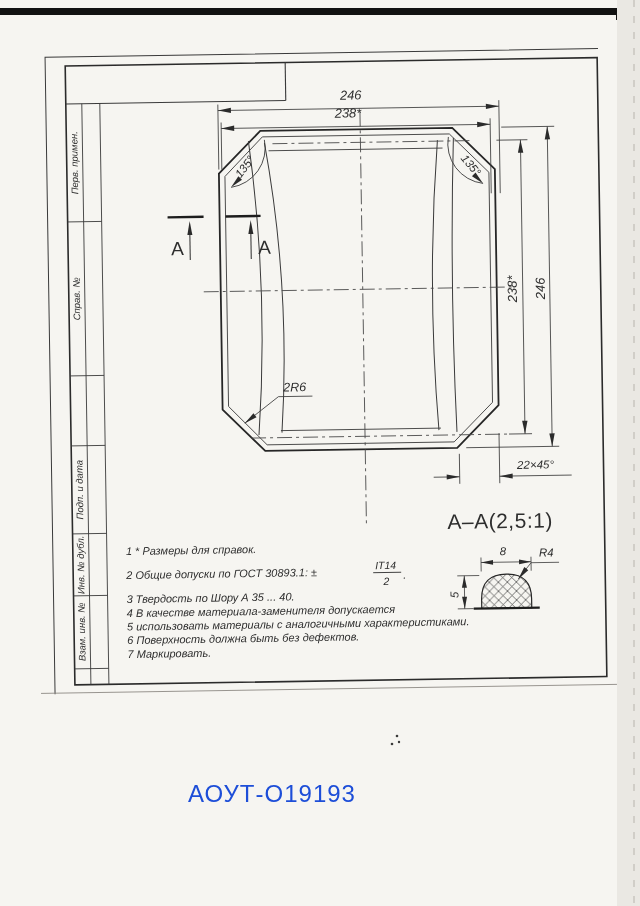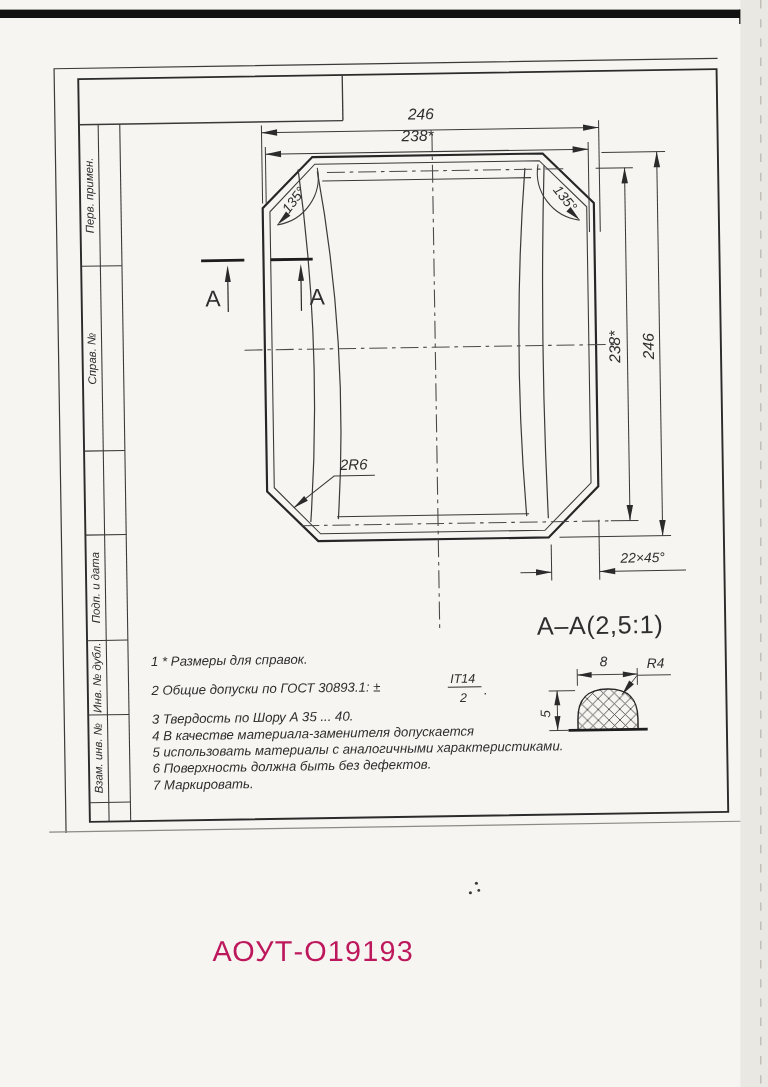--- a/index.html
+++ b/index.html
@@ -7,23 +7,23 @@
     width:640px;height:906px;position:relative;overflow:hidden;
     background:#fbfafa;
     font-family:"Liberation Sans",sans-serif;
   }
   .page{position:absolute;inset:0;background:#f6f5f1;}
   svg{position:absolute;left:0;top:0;}
   svg text{fill:#2e2e2e;}
   .draft{font-family:"Liberation Sans",sans-serif;font-style:italic;}
   .plain{font-family:"Liberation Sans",sans-serif;font-style:normal;}
   .footer-code{
-    position:absolute;left:177px;top:780px;
+    position:absolute;left:188px;top:780px;
     font-family:"Liberation Sans",sans-serif;
-    font-size:24px;letter-spacing:1px;color:#be185d;
+    font-size:24px;letter-spacing:1px;color:#1d4ed8;
   }
 </style>
 </head>
 <body>
 
 <div class="page"></div>
 
 <svg width="640" height="906" viewBox="0 0 640 906">
   <defs>
     <pattern id="xhatch" width="9" height="9" patternUnits="userSpaceOnUse">

